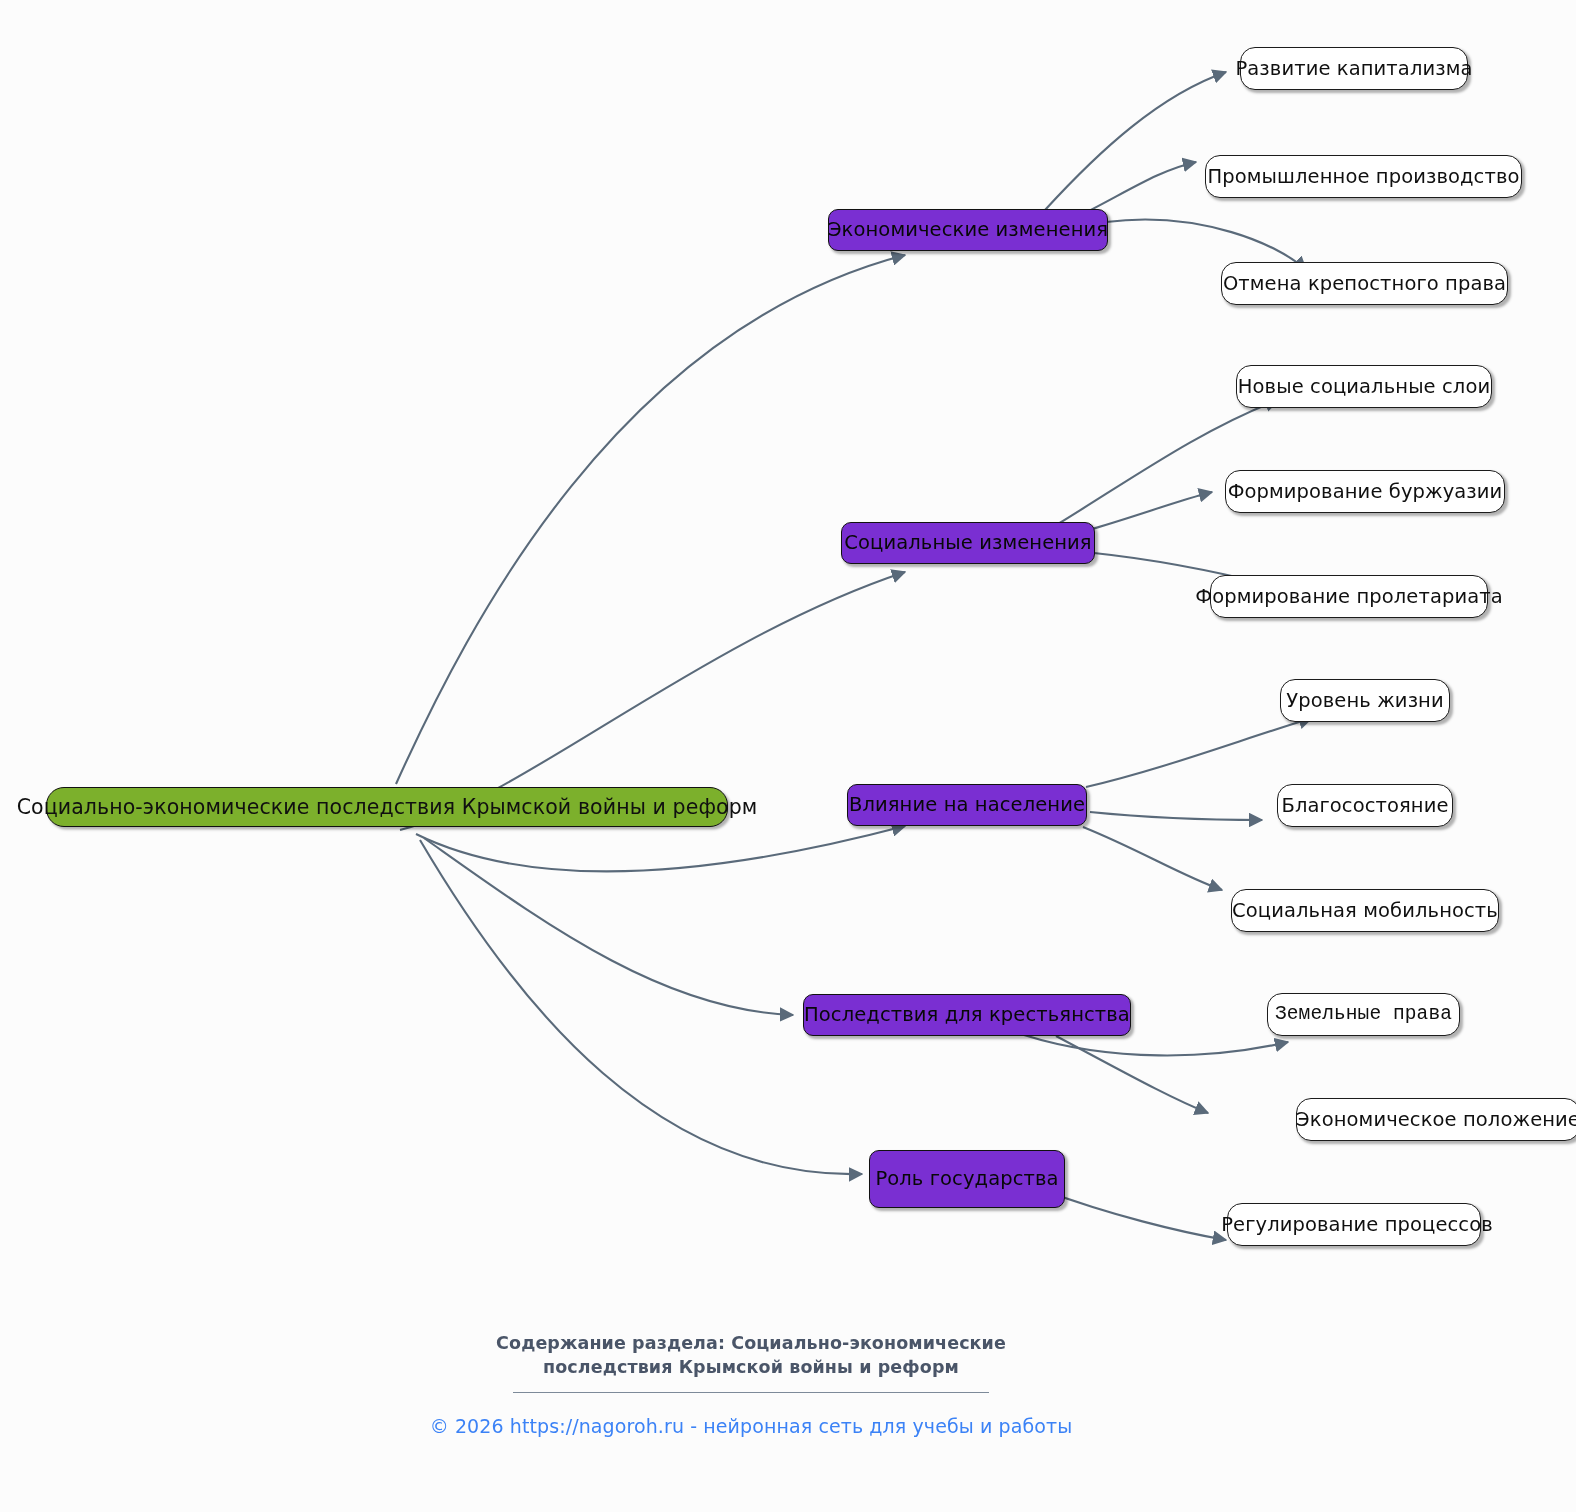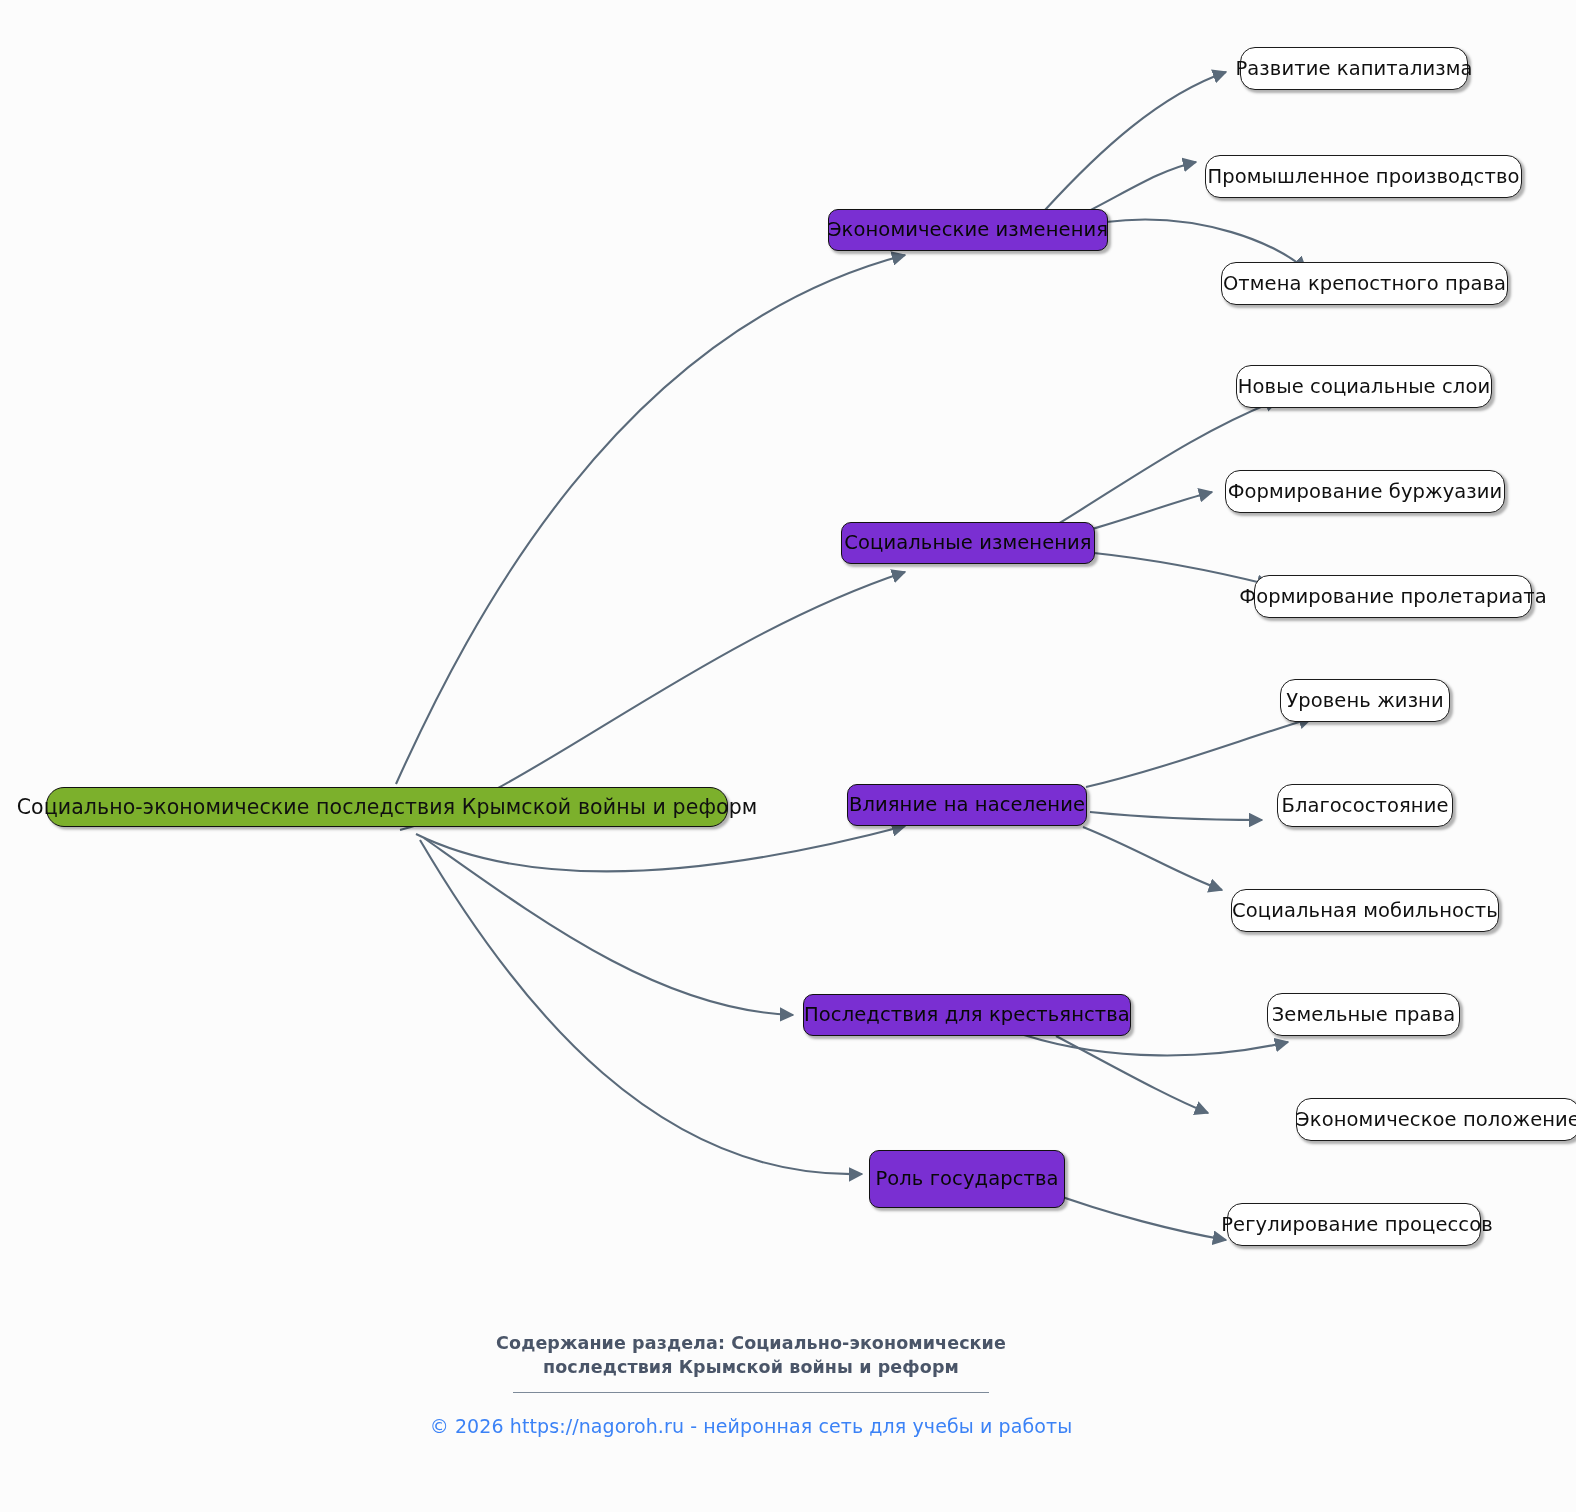--- a/index.html
+++ b/index.html
@@ -153,35 +153,35 @@
   <div class="node leaf" style="left:1221px; top:262px; width:287px; height:43px;">
     <span>Отмена крепостного права</span>
   </div>
 
   <div class="node leaf" style="left:1236px; top:365px; width:256px; height:43px;">
     <span>Новые социальные слои</span>
   </div>
   <div class="node leaf" style="left:1225px; top:470px; width:280px; height:43px;">
     <span>Формирование буржуазии</span>
   </div>
-  <div class="node leaf" style="left:1210px; top:575px; width:278px; height:43px;margin-left:44px;">
+  <div class="node leaf" style="left:1210px; top:575px; width:278px; height:43px;">
     <span>Формирование пролетариата</span>
   </div>
 
   <div class="node leaf" style="left:1280px; top:679px; width:170px; height:43px;">
     <span>Уровень жизни</span>
   </div>
   <div class="node leaf" style="left:1277px; top:784px; width:176px; height:43px;">
     <span>Благосостояние</span>
   </div>
   <div class="node leaf" style="left:1231px; top:889px; width:268px; height:43px;">
     <span>Социальная мобильность</span>
   </div>
 
-  <div class="node leaf" style="left:1267px; top:993px; width:193px; height:43px;">
+  <div class="node leaf" style="left:1267px; top:993px; width:193px; height:43px;font-family:Liberation Mono, monospace;">
     <span>Земельные права</span>
   </div>
   <div class="node leaf" style="left:1296px; top:1098px; width:284px; height:43px;">
     <span>Экономическое положение</span>
   </div>
 
   <div class="node leaf" style="left:1227px; top:1203px; width:254px; height:43px;padding-left:20px;">
     <span>Регулирование процессов</span>
   </div>
 

